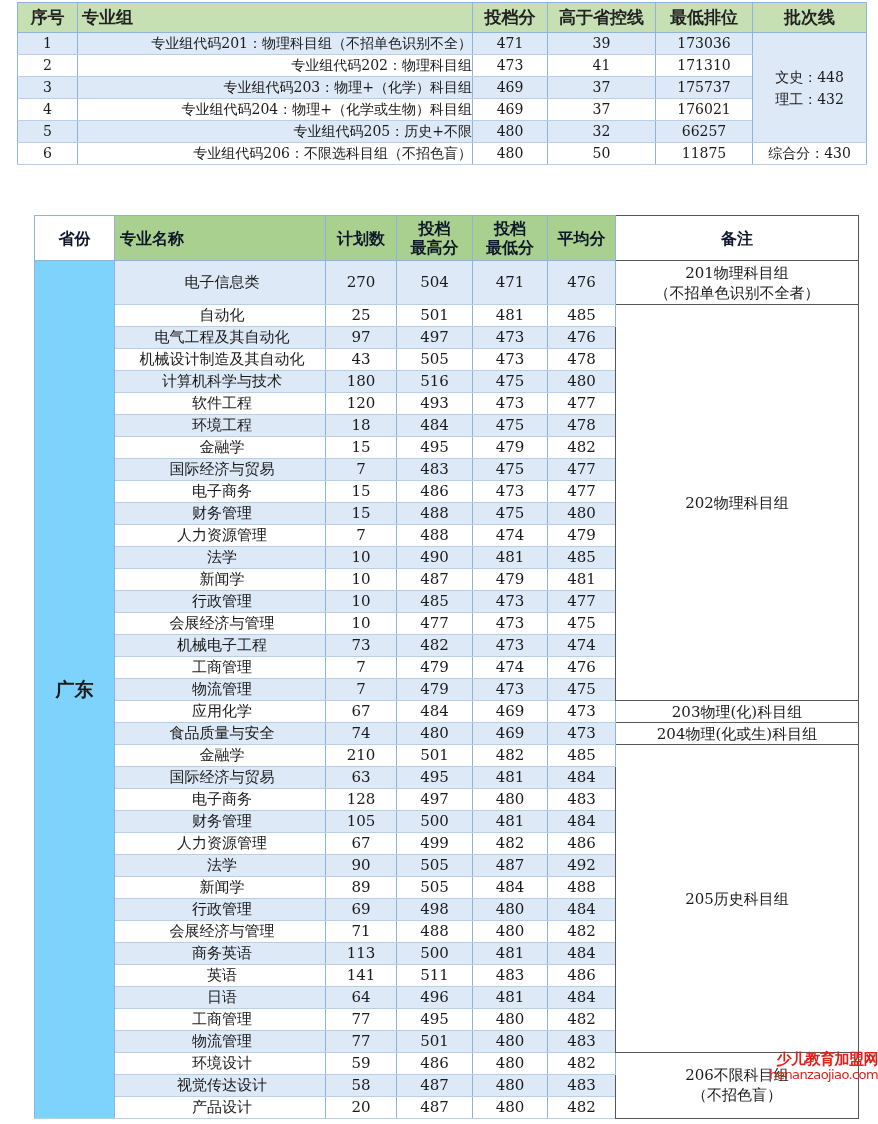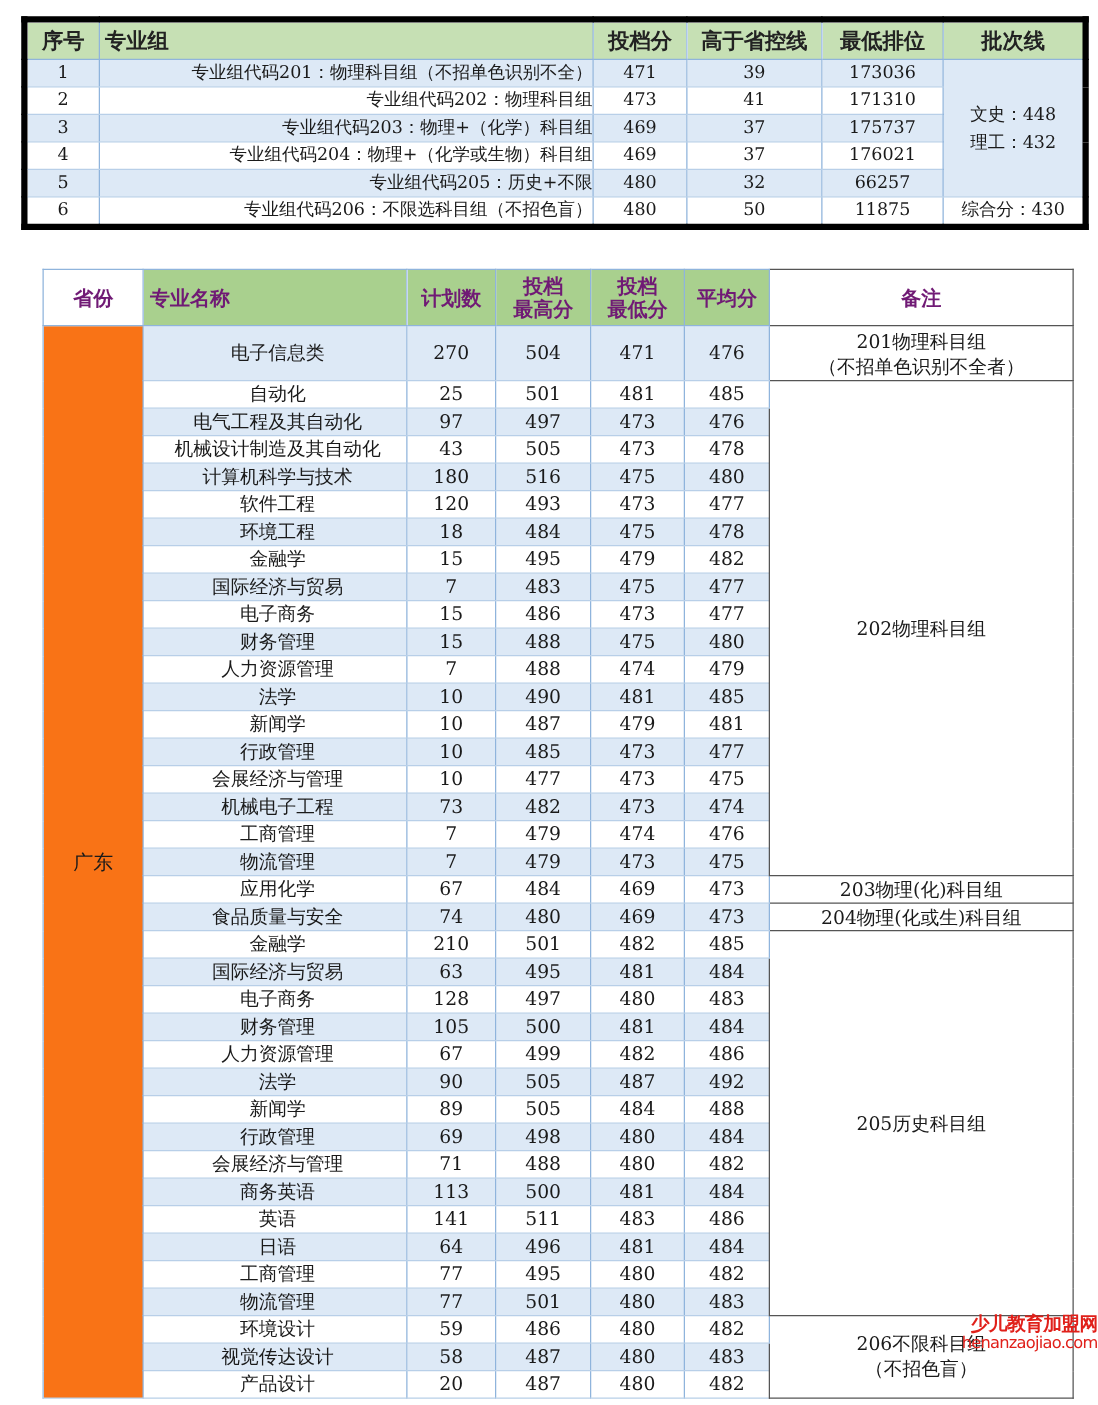--- a/index.html
+++ b/index.html
@@ -2,48 +2,48 @@
 <html><head>
   <meta charset="utf-8">
   <style>
     html, body { margin: 0; padding: 0; background: #ffffff; }
     body { width: 878px; height: 1124px; position: relative; overflow: hidden;
            font-family: "DejaVu Serif", "Liberation Serif", serif; color: #1a1a1a; }
     table { border-collapse: collapse; position: absolute; table-layout: fixed; }
     td, th { padding: 0; overflow: hidden; white-space: nowrap; }
 
     
-    #t1 { left: 17px; top: 13px; width: 849px; border: 5px solid #000000; }
+    #t1 { left: 17px; top: 2px; width: 849px; border: 1px solid #000000; }
     #t1 th { height: 29px; background: #c6e0b4; font-size: 17px; font-weight: bold;
              border: 1px solid #8fb4dc; color: #222; font-family: "DejaVu Serif", serif; }
     #t1 th.left { text-align: left; padding-left: 4px; }
     #t1 td { height: 21px; font-size: 14px; border-left: 1px solid #8fb4dc; border-right: 1px solid #8fb4dc;
              border-top: 1px solid #b8cfe8; border-bottom: 1px solid #b8cfe8; text-align: center; line-height: 21px; }
     #t1 td.left { text-align: right; padding-left: 4px; margin-left: 44px; }
     #t1 tr.odd td { background: #dde9f6; }
     #t1 tr.even td { background: #ffffff; }
     #t1 td.batch { background: #dde9f6 !important; line-height: 22px; white-space: normal; }
     #t1 td.batch2 { background: #ffffff !important; }
 
     
     #t2 { left: 34px; top: 215px; width: 824px; }
-    #t2 th { height: 44px; font-size: 16px; font-weight: bold; color: #701a75; border: 1px solid #8fb4dc;
+    #t2 th { height: 44px; font-size: 16px; font-weight: bold; color: #0f172a; border: 1px solid #8fb4dc;
              line-height: 19px; font-family: "DejaVu Serif", serif; }
     #t2 th.green { background: #a9d08e; }
     #t2 th.white { background: #ffffff; }
     #t2 th.note-h { background: #ffffff; border: 1px solid #555; }
     #t2 th.left { text-align: left; padding-left: 5px; }
     #t2 td { height: 21px; font-size: 15px; line-height: 21px; text-align: center;
              border-left: 1px solid #8fb4dc; border-right: 1px solid #8fb4dc;
              border-top: 1px solid #b8cfe8; border-bottom: 1px solid #b8cfe8; }
     #t2 td.name { text-align: center; padding-left: 4px; }
     #t2 tr.odd td.d { background: #dde9f6; }
     #t2 tr.even td.d { background: #ffffff; }
     #t2 tr.first td { height: 43px; }
-    #t2 td.prov { background: #f97316; font-size: 16px; vertical-align: middle; }
+    #t2 td.prov { background: #7dd3fc; font-size: 19px; vertical-align: middle; font-weight: bold; }
     #t2 td.note { background: #ffffff; border: 1px solid #555; font-size: 15px; line-height: 20px;
                   white-space: normal; vertical-align: middle; }
 
     
     #wm { position: absolute; left: 766px; top: 1051px; width: 112px; text-align: right;
           font-family: "DejaVu Sans", sans-serif; color: #e0201a; line-height: 16px; }
     #wm .l1 { font-size: 15px; font-weight: bold; letter-spacing: -0.5px; }
     #wm .l2 { font-size: 13px; letter-spacing: -0.6px; }
   </style>
 </head>

